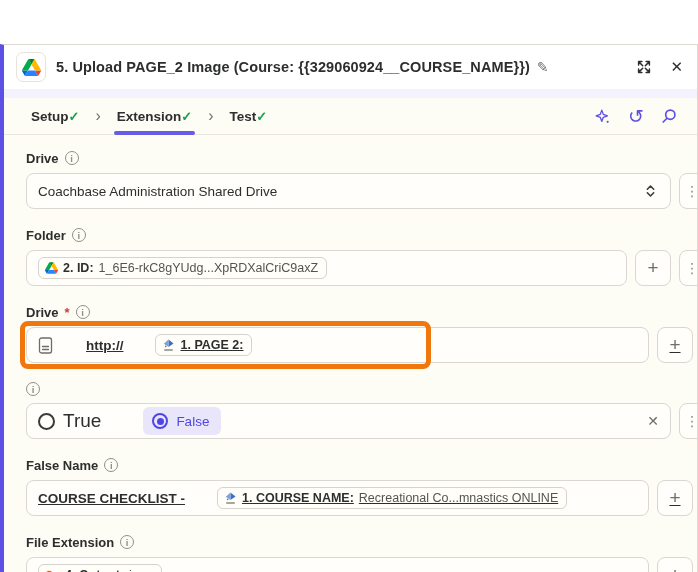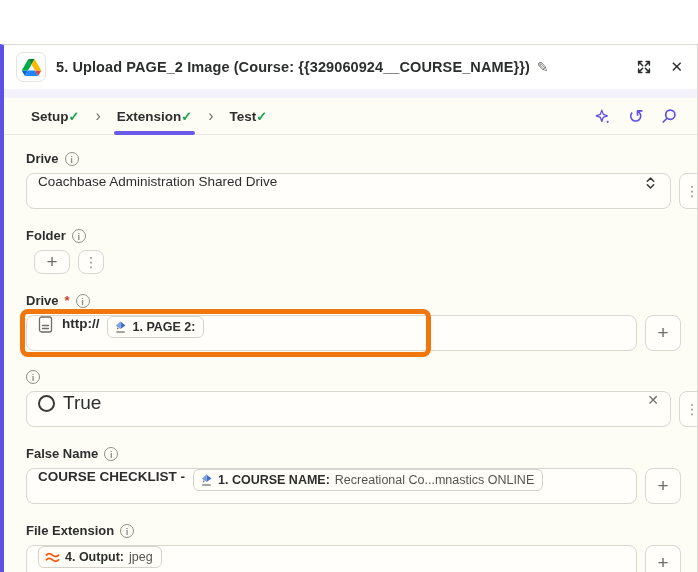--- a/index.html
+++ b/index.html
@@ -35,30 +35,30 @@
   .tab.active::after { content:""; position:absolute; left:0; right:0; bottom:-1px; height:4px;
     background:#695be8; border-radius:2px; }
   .tab-sep { display:flex; align-items:center; color:#73736e; font-size:16px; padding:0 13px; }
   .tab-tools { margin-left:auto; display:flex; align-items:center; gap:17px; }
   .tool-btn { background:none; border:none; cursor:pointer; color:#5d50e6; display:flex; align-items:center; }
   .undo-glyph { font-size:19px; line-height:1; color:#5d50e6; }
 
   
   .main { padding:16px 0 0 22px; }
   .field { margin-bottom:19px; }
-  .label-row { display:flex; align-items:flex-end; gap:6px; margin-bottom:7px; font-size:13px; font-weight:700; }
+  .label-row { display:flex; align-items:flex-start; gap:6px; margin-bottom:7px; font-size:13px; font-weight:700; }
   .req { color:#c5402e; font-weight:700; }
   .info { width:14px; height:14px; border:1.3px solid #90908a; border-radius:50%; color:#90908a;
     font-size:9.5px; font-weight:700; display:inline-flex; align-items:center; justify-content:center;
     font-style:normal; cursor:pointer; }
 
   .control-row { display:flex; align-items:stretch; }
-  .control-row.pad-plus { padding-right:16px; }
+  .control-row.pad-plus { padding-right:4px;text-decoration:underline; }
   .inputbox { flex:1 1 auto; min-height:36px; background:#fffefb; border:1px solid #d9d7cf; border-radius:8px;
-    display:flex; align-items:flex-start; padding:0 11px; font-size:13.5px; cursor:text; min-width:0; }
+    display:flex; align-items:center; padding:0 11px; font-size:13.5px; cursor:text; min-width:0;gap:24px; }
   .selectbox { justify-content:space-between; cursor:pointer; }
   .kebab-btn { flex:0 0 auto; width:26px; margin-left:8px; margin-right:-8px; background:#fffefb;
     border:1px solid #d9d7cf; border-radius:8px; display:flex; align-items:center; justify-content:center;
     color:#8a8a84; font-size:14px; letter-spacing:0; cursor:pointer; }
   .plus-btn { flex:0 0 auto; width:36px; margin-left:8px; background:#fffefb; border:1px solid #d9d7cf;
     border-radius:8px; display:flex; align-items:center; justify-content:center; color:#6f6f69;
     font-size:19px; font-weight:400; cursor:pointer; }
 
   .pill { display:inline-flex; align-items:center; gap:5px; max-width:100%; border:1px solid #d5d3cb;
     border-radius:6px; background:#fffef9; padding:3px 8px 3px 6px; font-size:12.5px; white-space:nowrap;
@@ -174,20 +174,34 @@
         </button>
       </div>
     </div>
 
     <div class="field">
       <div class="label-row">
         <span>Folder</span>
         <span class="info">i</span>
       </div>
       <div class="control-row">
+        <div class="inputbox">
+          <span class="pill">
+            <svg width="13" height="12" viewBox="0 0 87.3 78">
+              <path d="M6.6 66.85l3.85 6.65c.8 1.4 1.95 2.5 3.3 3.3l13.75-23.8h-27.5c0 1.55.4 3.1 1.2 4.5z" fill="#0066da"></path>
+              <path d="M43.65 25L29.9 1.2c-1.35.8-2.5 1.9-3.3 3.3l-25.4 44a9.06 9.06 0 0 0-1.2 4.5h27.5z" fill="#00ac47"></path>
+              <path d="M73.55 76.8c1.35-.8 2.5-1.9 3.3-3.3l1.6-2.75 7.65-13.25c.8-1.4 1.2-2.95 1.2-4.5h-27.5l5.85 11.5z" fill="#ea4335"></path>
+              <path d="M43.65 25L57.4 1.2C56.05.4 54.5 0 52.9 0H34.4c-1.6 0-3.15.45-4.5 1.2z" fill="#00832d"></path>
+              <path d="M59.8 53H27.5L13.75 76.8c1.35.8 2.9 1.2 4.5 1.2h50.8c1.6 0 3.15-.45 4.5-1.2z" fill="#2684fc"></path>
+              <path d="M73.4 26.5l-12.7-22c-.8-1.4-1.95-2.5-3.3-3.3L43.65 25l16.15 28h27.45c0-1.55-.4-3.1-1.2-4.5z" fill="#ffba00"></path>
+            </svg>
+            <b>2. ID:</b>
+            <span class="pv">1_6E6-rkC8gYUdg...XpRDXalCriC9axZ</span>
+          </span>
+        </div>
         <button class="plus-btn">
           <span>+</span>
         </button>
         <button class="kebab-btn">
           <span>⋮</span>
         </button>
       </div>
     </div>
 
     <div class="field">
@@ -227,20 +241,24 @@
     <div class="field">
       <div class="label-row">
         <span class="info">i</span>
       </div>
       <div class="control-row">
         <div class="inputbox">
           <span class="radio-item">
             <span class="radio-off"></span>
             <span>True</span>
           </span>
+          <span class="radio-on-pill">
+            <span class="radio-on"></span>
+            <span>False</span>
+          </span>
           <button class="clear-x">
             <span>✕</span>
           </button>
         </div>
         <button class="kebab-btn">
           <span>⋮</span>
         </button>
       </div>
     </div>
 

